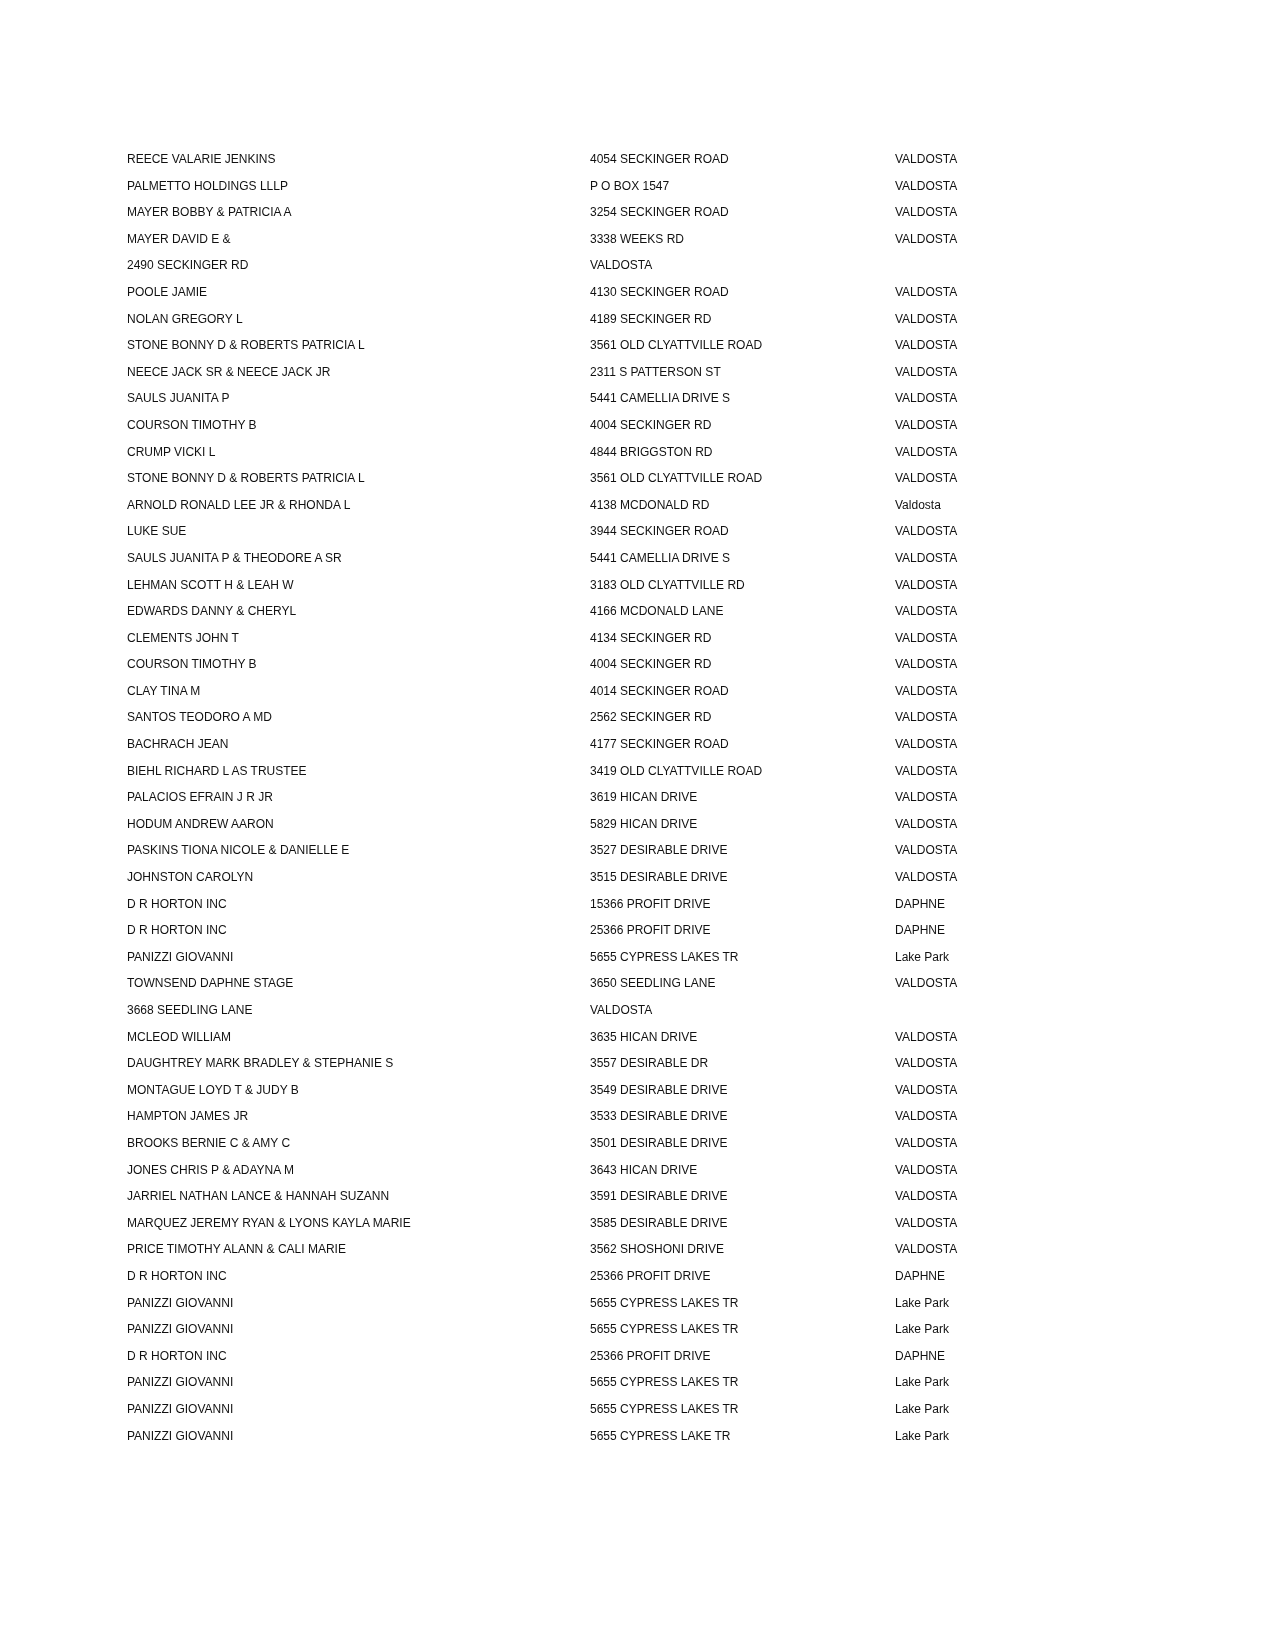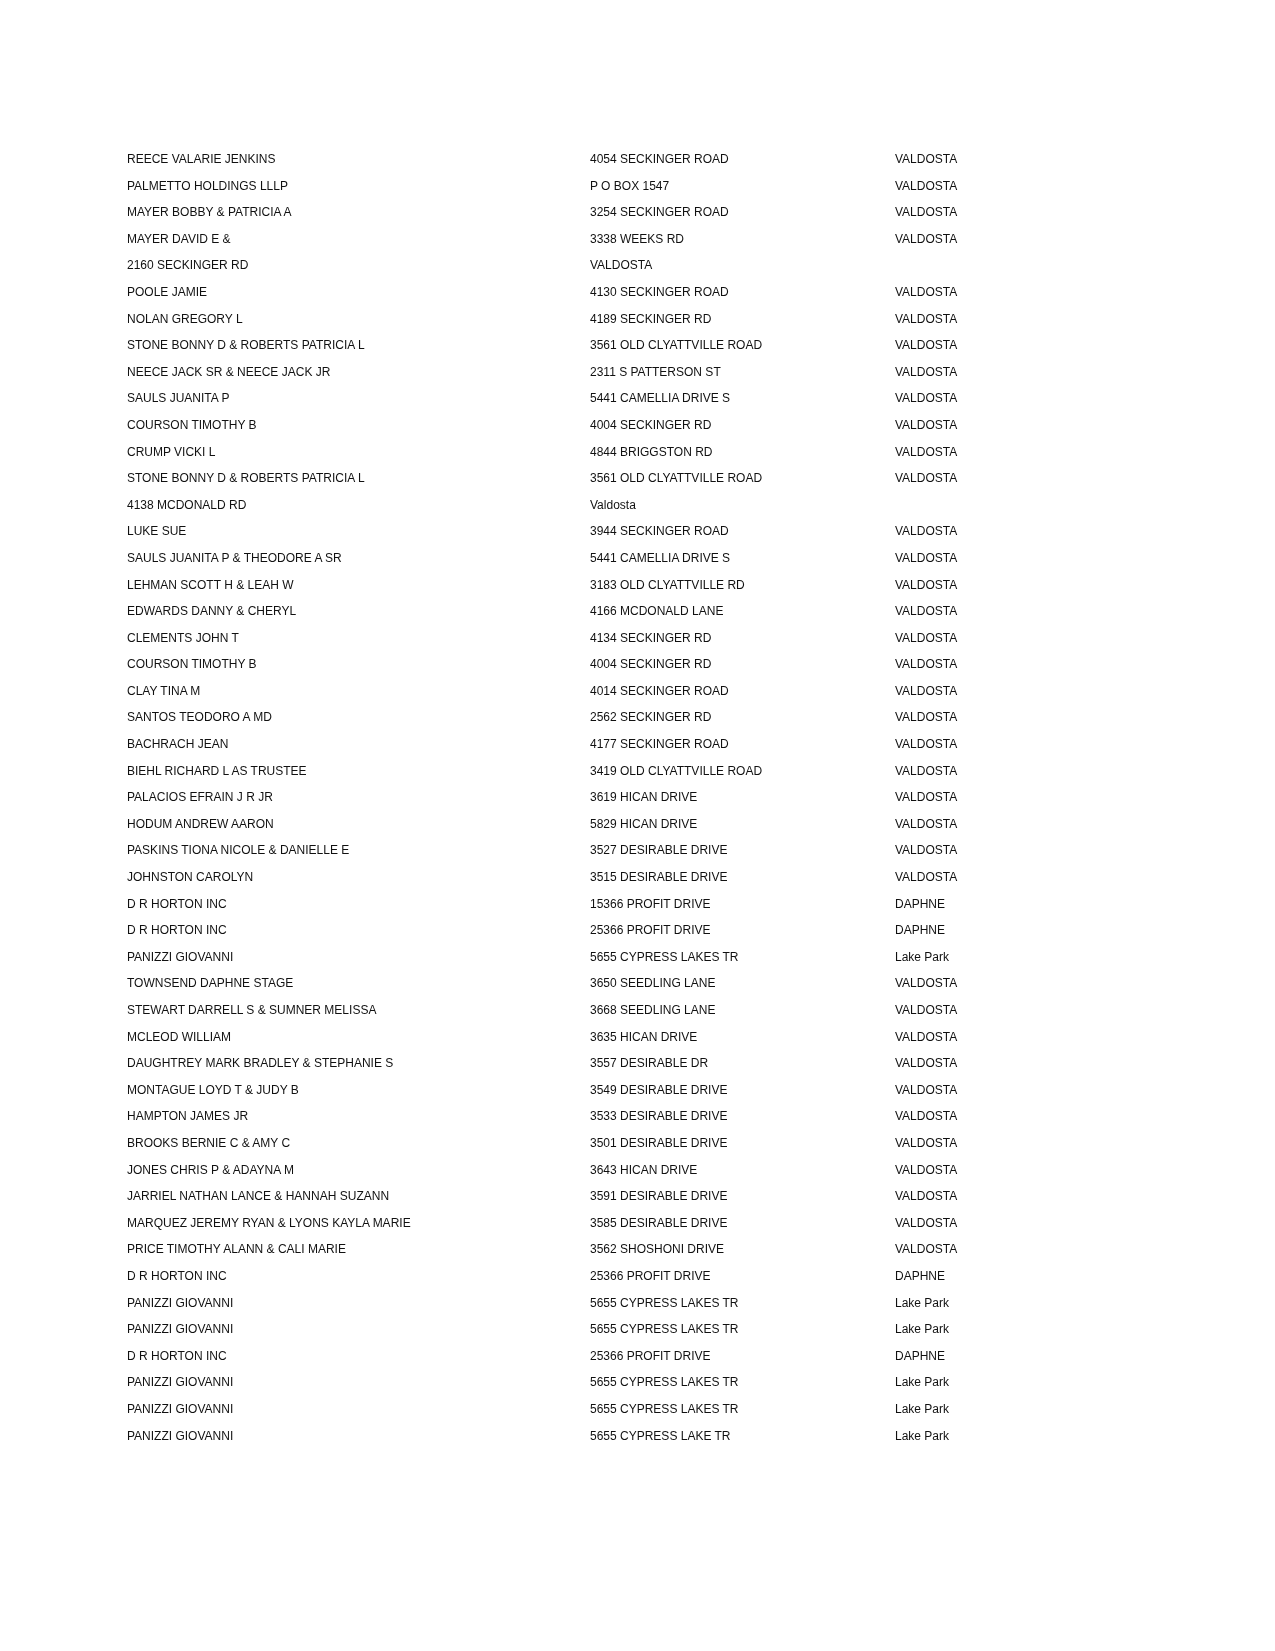--- a/index.html
+++ b/index.html
@@ -51,21 +51,21 @@
       <div class="cell">MAYER BOBBY &amp; PATRICIA A</div>
       <div class="cell">3254 SECKINGER ROAD</div>
       <div class="cell">VALDOSTA</div>
     </div>
     <div class="row">
       <div class="cell">MAYER DAVID E &amp;</div>
       <div class="cell">3338 WEEKS RD</div>
       <div class="cell">VALDOSTA</div>
     </div>
     <div class="row">
-      <div class="cell">2160 SECKINGER RD</div>
+      <div class="cell">2490 SECKINGER RD</div>
       <div class="cell">VALDOSTA</div>
     </div>
     <div class="row">
       <div class="cell">POOLE JAMIE</div>
       <div class="cell">4130 SECKINGER ROAD</div>
       <div class="cell">VALDOSTA</div>
     </div>
     <div class="row">
       <div class="cell">NOLAN GREGORY L</div>
       <div class="cell">4189 SECKINGER RD</div>
@@ -95,20 +95,21 @@
       <div class="cell">CRUMP VICKI L</div>
       <div class="cell">4844 BRIGGSTON RD</div>
       <div class="cell">VALDOSTA</div>
     </div>
     <div class="row">
       <div class="cell">STONE BONNY D &amp; ROBERTS PATRICIA L</div>
       <div class="cell">3561 OLD CLYATTVILLE ROAD</div>
       <div class="cell">VALDOSTA</div>
     </div>
     <div class="row">
+      <div class="cell">ARNOLD RONALD LEE JR &amp; RHONDA L</div>
       <div class="cell">4138 MCDONALD RD</div>
       <div class="cell">Valdosta</div>
     </div>
     <div class="row">
       <div class="cell">LUKE SUE</div>
       <div class="cell">3944 SECKINGER ROAD</div>
       <div class="cell">VALDOSTA</div>
     </div>
     <div class="row">
       <div class="cell">SAULS JUANITA P &amp; THEODORE A SR</div>
@@ -189,21 +190,20 @@
       <div class="cell">PANIZZI GIOVANNI</div>
       <div class="cell">5655 CYPRESS LAKES TR</div>
       <div class="cell">Lake Park</div>
     </div>
     <div class="row">
       <div class="cell">TOWNSEND DAPHNE STAGE</div>
       <div class="cell">3650 SEEDLING LANE</div>
       <div class="cell">VALDOSTA</div>
     </div>
     <div class="row">
-      <div class="cell">STEWART DARRELL S &amp; SUMNER MELISSA</div>
       <div class="cell">3668 SEEDLING LANE</div>
       <div class="cell">VALDOSTA</div>
     </div>
     <div class="row">
       <div class="cell">MCLEOD WILLIAM</div>
       <div class="cell">3635 HICAN DRIVE</div>
       <div class="cell">VALDOSTA</div>
     </div>
     <div class="row">
       <div class="cell">DAUGHTREY MARK BRADLEY &amp; STEPHANIE S</div>

